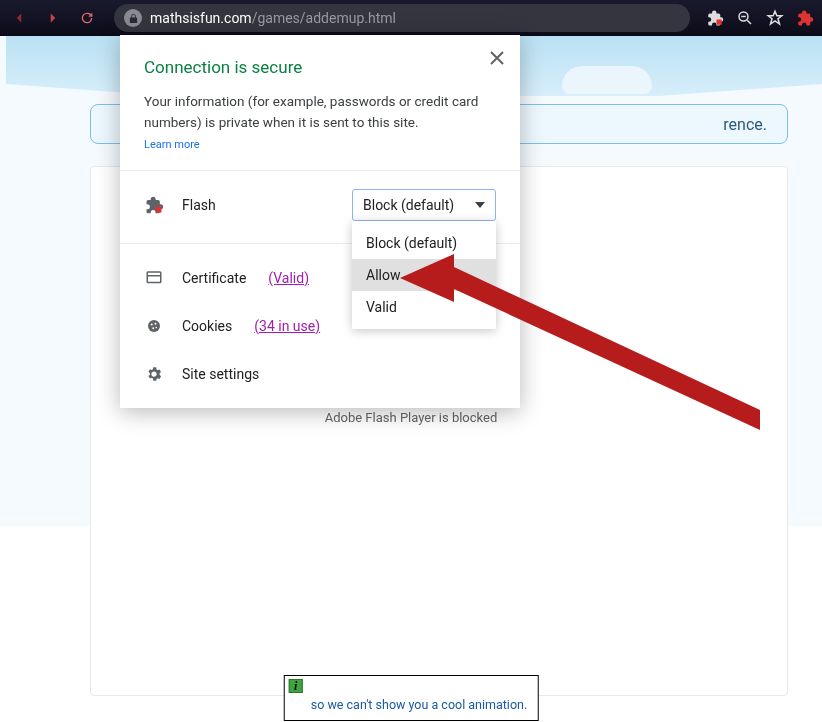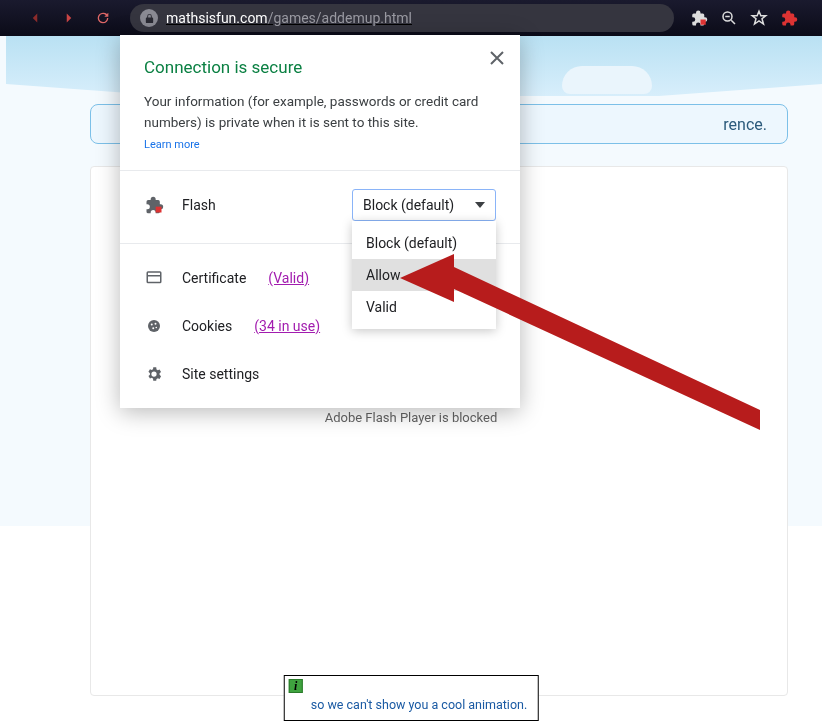--- a/index.html
+++ b/index.html
@@ -1,18 +1,18 @@
 <!DOCTYPE html>
 <html><head>
 <meta charset="utf-8">
 <style>
 * { margin: 0; padding: 0; box-sizing: border-box; font-family: -apple-system, BlinkMacSystemFont, "Segoe UI", Roboto, Arial, sans-serif; }
 body { width: 822px; height: 722px; overflow: hidden; background: #fff; position: relative; }
 
-.top-bar { height: 36px; background: linear-gradient(#1a1a2e, #0b0b18); display: flex; align-items: center; padding: 0 22px; gap: 8px; text-decoration: underline; }
+.top-bar { height: 36px; background: linear-gradient(#1a1a2e, #0b0b18); display: flex; align-items: center; padding: 0 6px; gap: 8px; }
 .nav-btn { width: 26px; height: 26px; display: flex; align-items: center; justify-content: center; color: #8b2b2b; border-radius: 50%; }
 .nav-btn.fwd { color: #c94444; }
 .nav-btn.reload { color: #d66; }
 .url-bar { flex: 1; height: 28px; background: #35353f; border-radius: 14px; display: flex; align-items: center; padding: 0 10px; color: #bfbfc4; font-size: 14px; gap: 8px; margin: 0 6px; }
 .url-lock { width: 18px; height: 18px; display: flex; align-items: center; justify-content: center; background: #8a8a93; border-radius: 50%; }
 .url-lock svg { fill: #2a2a33; }
 .url-text .p1 { color: #ffffff; }
 .url-text .p2 { color: #9a9aa2; }
 .tb-ico { width: 22px; height: 22px; display: flex; align-items: center; justify-content: center; color: #ddd; }
 .tb-ico.red svg path { fill: #d33; }

